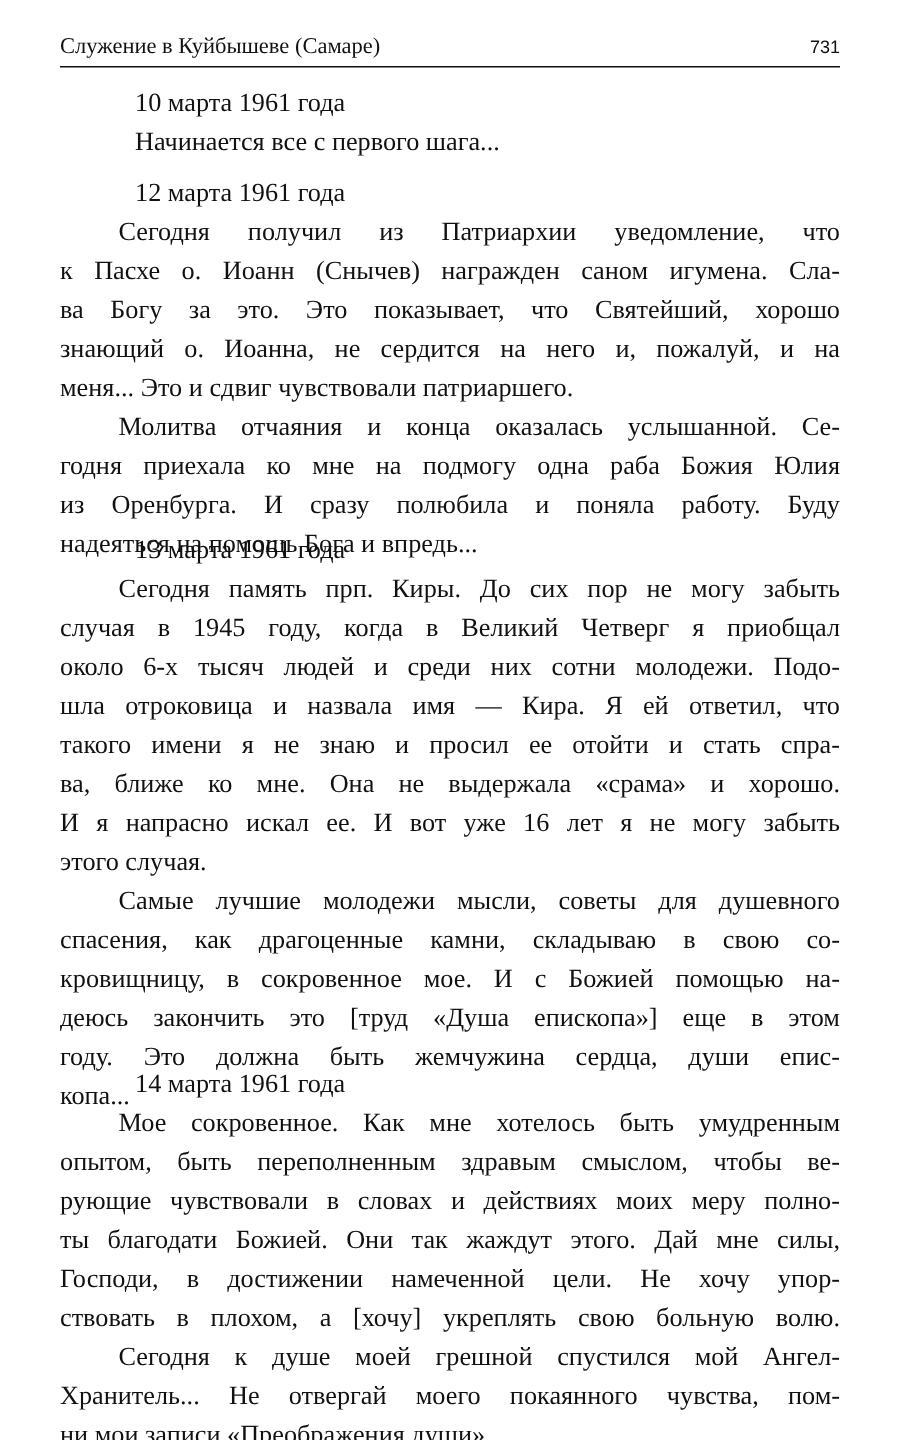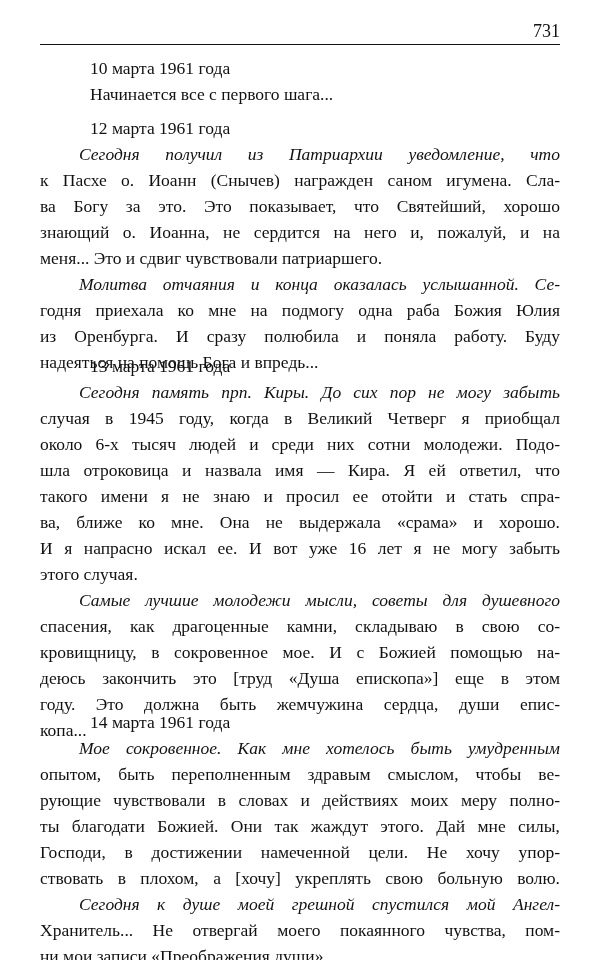--- a/index.html
+++ b/index.html
@@ -2,32 +2,33 @@
 <html><head>
 <meta charset="utf-8">
 <style>
   html, body { margin: 0; padding: 0; background: #ffffff; }
   body { width: 600px; height: 960px; position: relative; overflow: hidden;
          font-family: "DejaVu Serif", "Liberation Serif", serif; color: #111; }
   .header { position: absolute; left: 40px; top: 20px; width: 520px; height: 24px;
             border-bottom: 1.5px solid #111; }
   .running-title { position: absolute; left: 0; top: 0; font-size: 15px; line-height: 22px;
                    font-family: "Liberation Serif", serif; }
-  .page-num { position: absolute; right: 0; top: 0; font-size: 18px; line-height: 22px;
-              font-family: Liberation Serif, serif; }
+  .page-num { position: absolute; right: 0; top: 0; font-size: 12px; line-height: 22px;
+              font-family: Liberation Sans, sans-serif; }
   .line { position: absolute; left: 40px; width: 520px; font-size: 17.5px; line-height: 24px;
           white-space: nowrap; font-family: "Liberation Serif", serif; }
   .just { text-align: justify; text-align-last: justify; }
-  .indent { left: 79px; width: 481px; font-style: italic; }
+  .indent { left: 79px; width: 481px; }
   .date { left: 90px; }
 </style>
 </head>
 <body>
 
 <div class="header">
+  <span class="running-title">Служение в Куйбышеве (Самаре)</span>
   <span class="page-num">731</span>
 </div>
 
 <div class="line date" style="top:56px">10 марта 1961 года</div>
 <div class="line date" style="top:82px">Начинается все с первого шага...</div>
 
 <div class="line date" style="top:116px">12 марта 1961 года</div>
 <div class="line indent just" style="top:142px">Сегодня получил из Патриархии уведомление, что</div>
 <div class="line just" style="top:168px">к Пасхе о. Иоанн (Снычев) награжден саном игумена. Сла-</div>
 <div class="line just" style="top:194px">ва Богу за это. Это показывает, что Святейший, хорошо</div>

